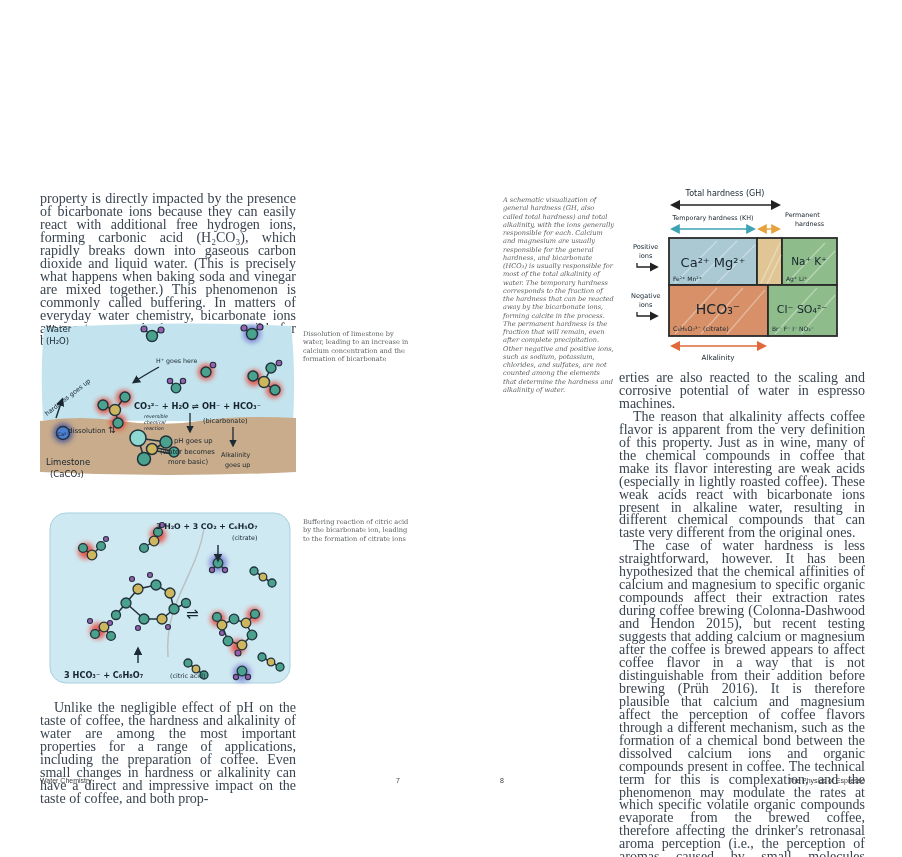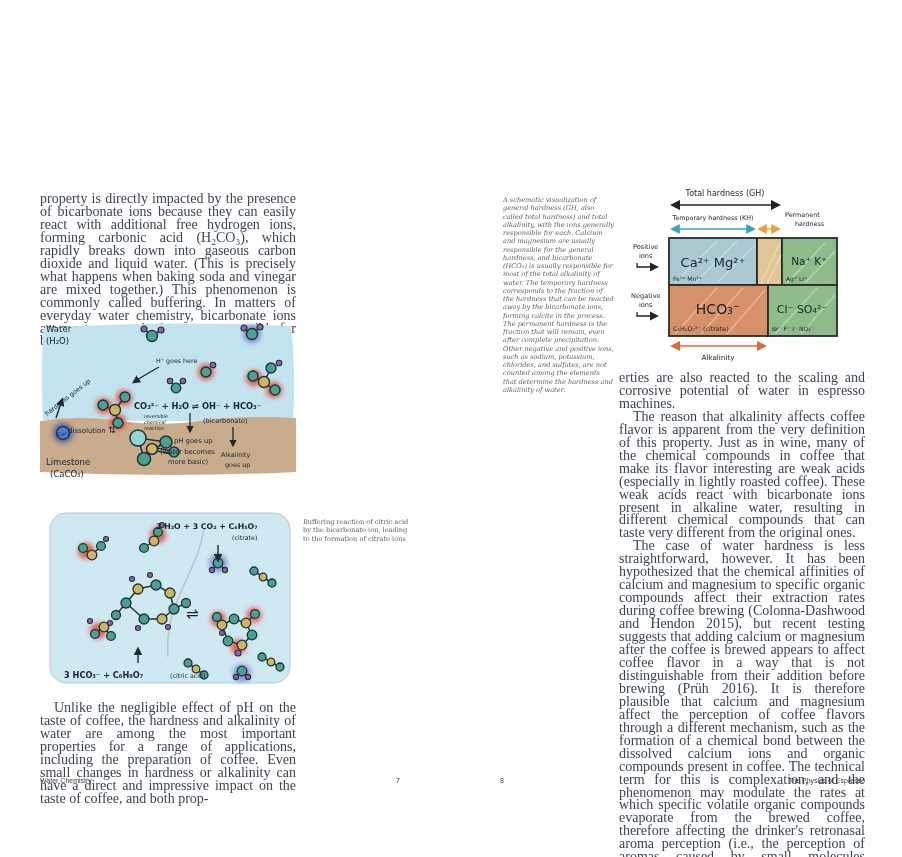--- a/index.html
+++ b/index.html
@@ -127,20 +127,23 @@
     <text x="120" y="134" font-size="6.8" class="hand">(water becomes</text>
     <text x="128" y="144" font-size="6.8" class="hand">more basic)</text>
     <text x="181" y="137" font-size="6.4" class="hand">Alkalinity</text>
     <text x="185" y="147" font-size="6.4" class="hand">goes up</text>
     <text x="28" y="113" font-size="7" class="hand">dissolution</text>
     <text x="68" y="113" font-size="9" class="hand">⇅</text>
     <text x="6" y="145" font-size="8.5" class="hand">Limestone</text>
     <text x="10" y="157" font-size="8.5" class="hand">(CaCO₃)</text>
   </svg>
 
+  <div class="abs margin-note" style="left:303px;top:330px;width:112px;">
+    <span>Dissolution of limestone by water, leading to an increase in calcium concentration and the formation of bicarbonate</span>
+  </div>
 
   <svg class="abs" style="left:46px;top:507px;" width="248" height="182" viewBox="0 0 248 182">
     <defs>
       <filter id="blur2b" x="-80%" y="-80%" width="260%" height="260%">
           <feGaussianBlur stdDeviation="2.4"></feGaussianBlur>
         </filter>
       <marker id="ah-ink2" viewBox="0 0 10 10" refX="7" refY="5" markerWidth="6" markerHeight="6" orient="auto-start-reverse">
         <path d="M0,0 L10,5 L0,10 z" fill="#1b2a33"></path>
       </marker>
     </defs>

